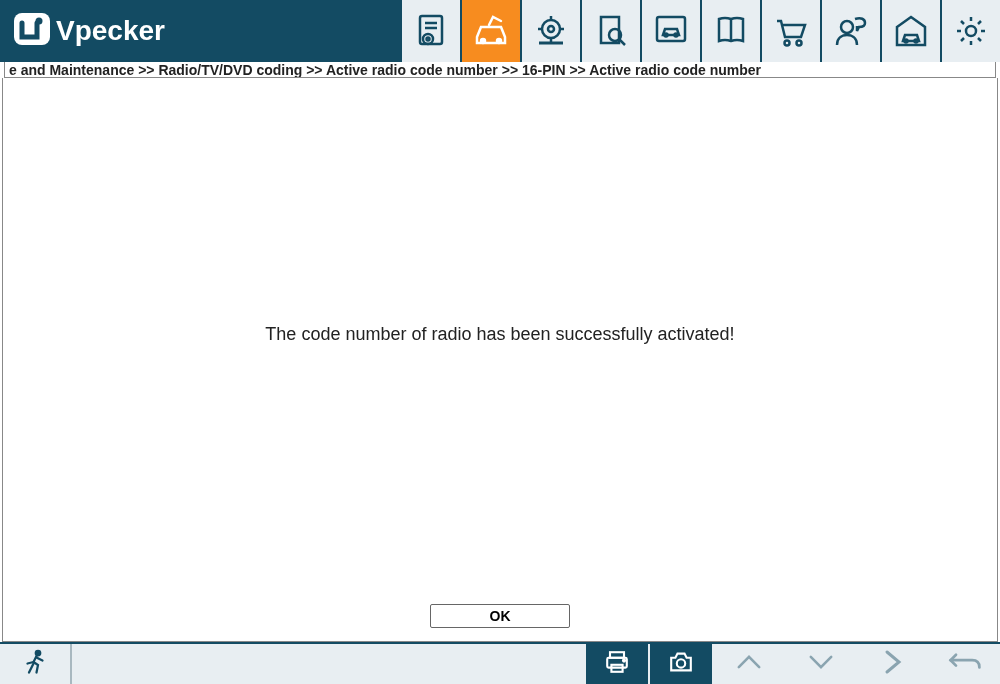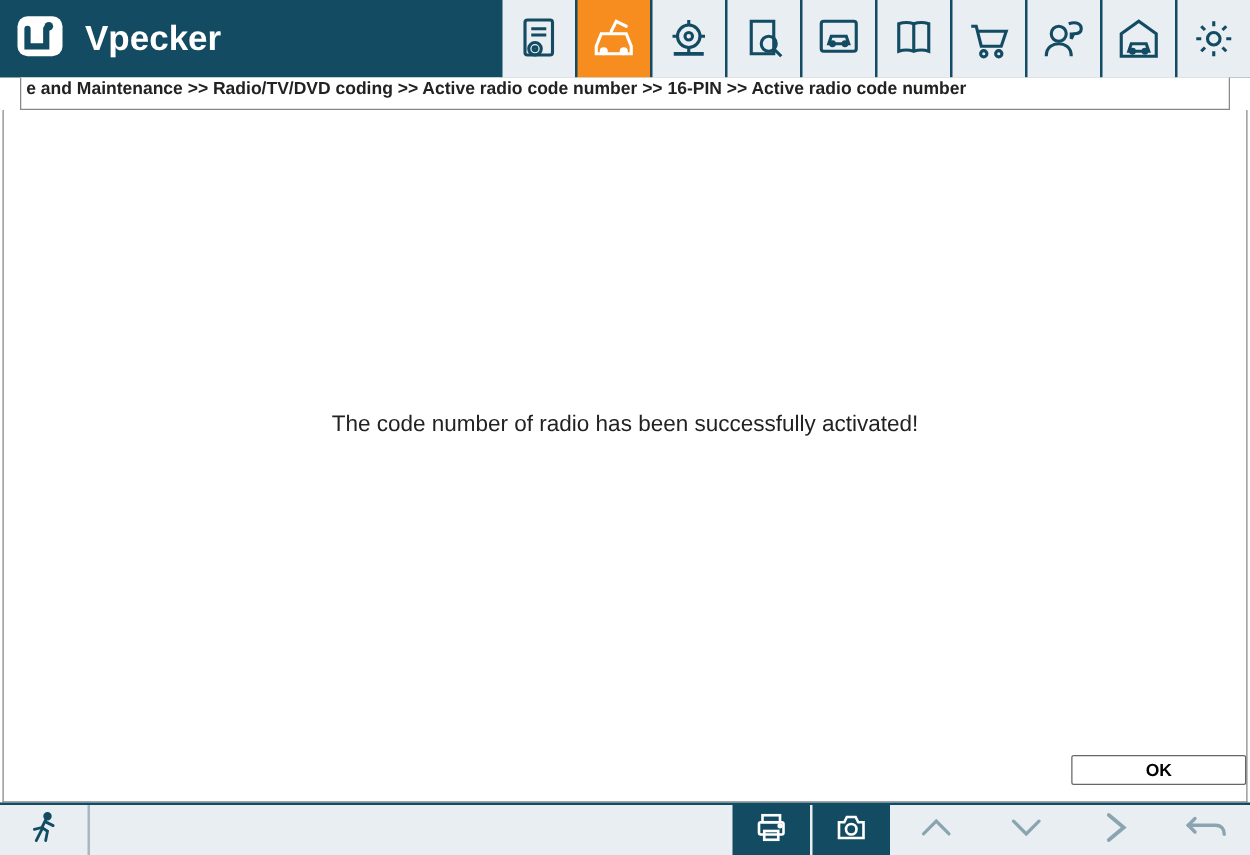--- a/index.html
+++ b/index.html
@@ -15,21 +15,21 @@
     .header {
       height: 62px;
       background: #134b63;
       display: flex;
       align-items: stretch;
     }
     .logo-area {
       display: flex;
       align-items: center;
       padding: 0 12px;
-      gap: 16px;
+      gap: 4px;
       flex: 0 0 auto;
       min-width: 340px;
     }
     .logo-badge {
       width: 40px;
       height: 40px;
     }
     .logo-text {
       color: #fff;
       font-size: 28px;
@@ -50,33 +50,33 @@
       cursor: pointer;
     }
     .tool-btn.active {
       background: #f78c1f;
     }
     .tool-btn svg { width: 40px; height: 40px; }
     .tool-btn.active svg { stroke: #fff; fill: none; }
     .tool-btn:not(.active) svg { stroke: #134b63; fill: none; }
 
     .breadcrumb {
-      height: 26px;
+      height: 16px;
       background: #fff;
       border: 1px solid #888;
       border-top: none;
       font-size: 14px;
       font-weight: bold;
       color: #222;
       white-space: nowrap;
       overflow: hidden;
       display: flex;
       align-items: flex-start;
       padding: 0 4px;
-      margin: 0 16px;
+      margin: 0 4px;
     }
     .content-wrapper {
       flex: 1;
       margin: 0 2px;
       border: 1px solid #888;
       border-top: none;
       display: flex;
       flex-direction: column;
       background: #fff;
     }
@@ -90,21 +90,21 @@
     .message {
       font-size: 18px;
       color: #222;
       text-align: right;
       margin-top: -10px;
     }
     .ok-row {
       height: 40px;
       display: flex;
       align-items: center;
-      justify-content: flex-end;
+      justify-content: center;
       padding-bottom: 10px;
     }
     .ok-btn {
       width: 140px;
       height: 24px;
       background: #fff;
       border: 1px solid #666;
       border-radius: 2px;
       font-size: 14px;
       font-weight: bold;

